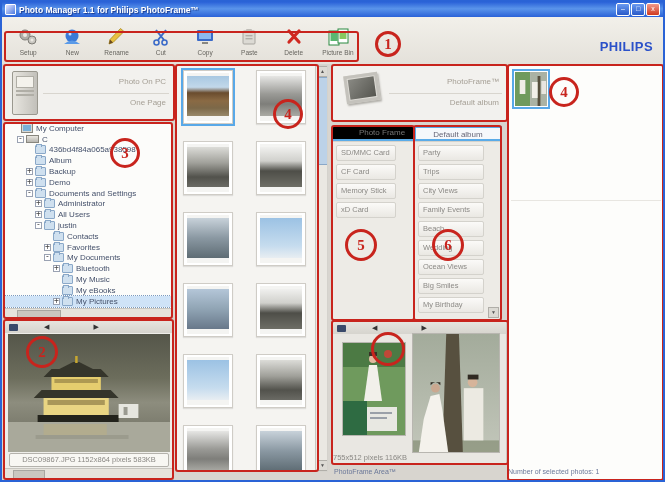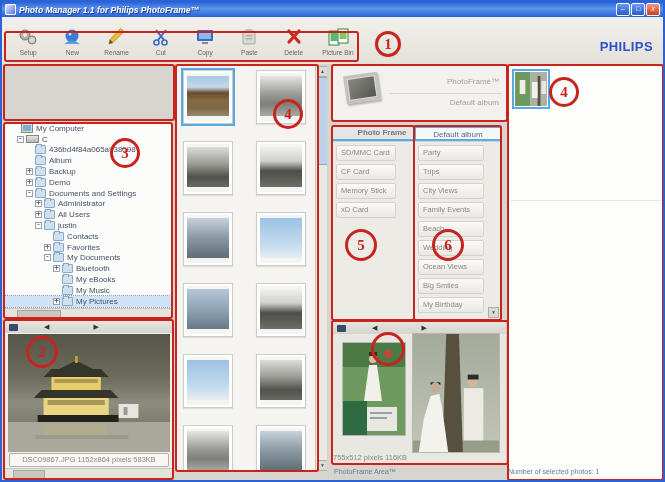--- a/index.html
+++ b/index.html
@@ -1,21 +1,21 @@
 <!DOCTYPE html>
 <html><head>
 <meta charset="utf-8">
 <style>
   html,body{margin:0;padding:0;background:#888;}
   .win{position:relative;width:665px;height:482px;background:#d8d5cf;border:2px solid #2a63d6;
        box-sizing:border-box;overflow:hidden;font-family:"Liberation Sans",sans-serif;}
   
   .titlebar{position:absolute;left:0;top:0;right:0;height:15px;
     background:linear-gradient(180deg,#2a62d8 0%,#5a94ea 45%,#2a62d8 100%);
-    display:flex;align-items:center;color:#fff;font-style:italic;}
+    display:flex;align-items:center;color:#fff;}
   .appicon{width:9px;height:9px;margin:0 3px 0 3px;background:linear-gradient(135deg,#e8e8ff,#4a7ae0);
     border:1px solid #fff;border-radius:1px;}
   .t-title{font-size:8.5px;font-weight:bold;white-space:nowrap;text-shadow:1px 1px 1px #1a3a90;}
   .wbtns{margin-left:auto;display:flex;gap:1px;padding-right:3px;}
   .wbtn{width:12px;height:11px;border:1px solid #fff;border-radius:2px;font-size:7px;line-height:9px;
     text-align:center;color:#fff;background:linear-gradient(180deg,#6a9af0,#2a5ac8);}
   .wbtn.close{background:linear-gradient(180deg,#f09a8a,#d03a20);}
   
   .toolbar{position:absolute;left:0;top:15px;right:0;height:47px;background:linear-gradient(180deg,#f2f0ea,#e4e1da);}
   .tb-row{position:absolute;left:4px;top:3px;width:354px;height:41px;display:flex;}
@@ -80,21 +80,21 @@
   .v4{background:linear-gradient(180deg,#9cc2e4 0%,#c6dcee 70%,#e8eef2 100%);}
   .v5{background:linear-gradient(180deg,#c8d2da 0%,#8a98a2 50%,#5e6c74 100%);}
   .v6{background:linear-gradient(180deg,#dcdcd8 0%,#a0a09a 40%,#52524c 75%,#6a6a64 100%);}
   .v7{background:linear-gradient(180deg,#b4c6d8 0%,#90a4b4 50%,#68788a 100%);}
   .vscroll{position:absolute;right:0;top:0;bottom:0;width:11px;background:#eae8e2;border-left:1px solid #c8c6c0;}
   .vscroll .sarr{position:absolute;left:1px;width:9px;height:9px;background:#dcdad4;border:1px solid #b0aea8;
     font-size:5px;line-height:8px;text-align:center;color:#555;}
   .vscroll .thumbbar{position:absolute;left:1px;top:11px;width:9px;height:86px;background:#bcd2e8;border:1px solid #8aa8c8;}
   
   .tab{position:absolute;height:15px;font-size:8px;text-align:center;line-height:14px;box-sizing:border-box;cursor:default;}
-  .tab5{left:330px;top:124px;width:100px;background:#e5e5e5;color:#777;border-bottom:2px solid #5aabe8;font-weight:bold;}
+  .tab5{left:330px;top:124px;width:100px;background:#000000;color:#777;border-bottom:2px solid #5aabe8;}
   .tab6{left:412px;top:124px;width:88px;background:#f5f8fb;color:#667;border:2px solid #5aabe8;}
   .list{position:absolute;top:139px;height:180px;background:#edebe6;border:1px solid #d4d2cc;box-sizing:border-box;}
   .list5{left:330px;width:82px;}
   .list6{left:412px;width:88px;}
   .litem{margin:3px 17px 0 3px;height:14px;line-height:14px;background:linear-gradient(180deg,#fbfaf8,#eae8e3);
     border:1px solid #d4d2cc;border-radius:2px;font-size:7.5px;color:#8c8a86;padding-left:4px;
     white-space:nowrap;overflow:hidden;cursor:default;}
   .scroll-dn{position:absolute;right:2px;bottom:2px;width:9px;height:9px;background:#dcdad4;border:1px solid #b0aea8;
     font-size:5px;line-height:8px;text-align:center;color:#555;}
   
@@ -211,20 +211,26 @@
               <rect x="12" y="2" width="10" height="14" fill="#fff" stroke="#2a8a40"></rect>
               <rect x="13.5" y="4" width="7" height="8" fill="#88c860"></rect>
             </svg>
           </div>
           <div class="tb-lb">Picture Bin</div>
         </div>
       </div>
     <div class="philips">PHILIPS</div>
   </div>
 
+  <div class="panel pc-header">
+    <div class="tower"></div>
+    <div class="hdr-line1">Photo On PC</div>
+    <div class="hdr-div"></div>
+    <div class="hdr-line2">One Page</div>
+  </div>
 
   <div class="tree" id="treeBox">
       <div class="trow" style="padding-left: 7px;">
         <div class="texp noexp"></div>
         <div class="tico computer"></div>
         <div class="tlb">My Computer</div>
       </div>
       <div class="trow" style="padding-left: 12px;">
         <div class="texp">-</div>
         <div class="tico drive"></div>
@@ -286,26 +292,26 @@
         <div class="tlb">My Documents</div>
       </div>
       <div class="trow" style="padding-left: 48px;">
         <div class="texp">+</div>
         <div class="tico folder"></div>
         <div class="tlb">Bluetooth</div>
       </div>
       <div class="trow" style="padding-left: 48px;">
         <div class="texp noexp"></div>
         <div class="tico folder"></div>
-        <div class="tlb">My eBooks</div>
+        <div class="tlb">My Music</div>
       </div>
       <div class="trow" style="padding-left: 48px;">
         <div class="texp noexp"></div>
         <div class="tico folder"></div>
-        <div class="tlb">My Music</div>
+        <div class="tlb">My eBooks</div>
       </div>
       <div class="trow tsel" style="padding-left: 48px;">
         <div class="texp">+</div>
         <div class="tico folder"></div>
         <div class="tlb">My Pictures</div>
       </div>
       <div class="tree-hscroll">
         <div class="thumbbar"></div>
       </div>
     </div>

